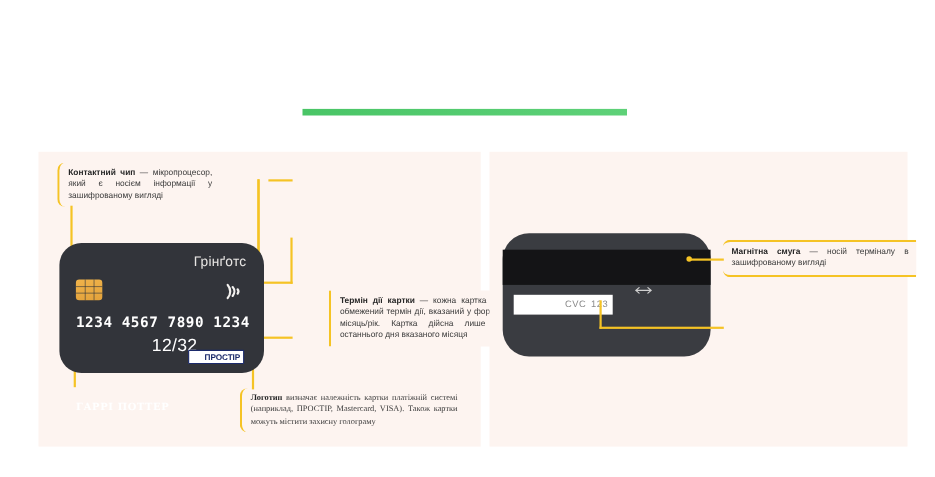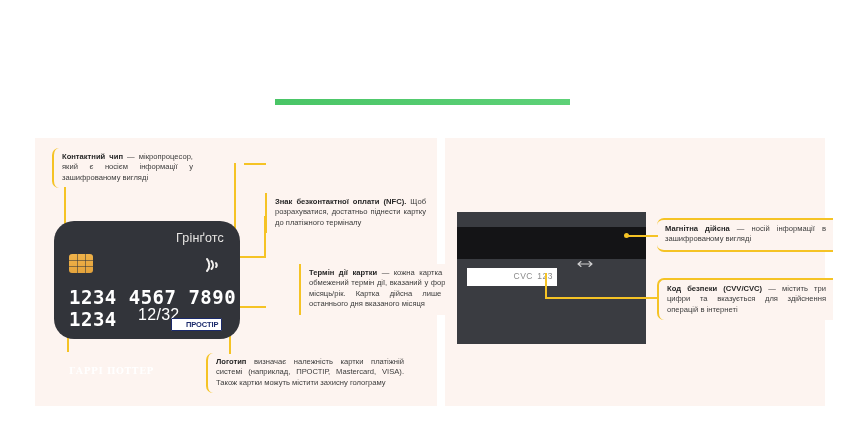--- a/index.html
+++ b/index.html
@@ -65,21 +65,21 @@
   .chip-line3 { position: absolute; left: 16px; top: 0; width: 1px; height: 19px; background:#32343a; opacity:.55; }
 
   .nfc {
     position: absolute; right: 18px; top: 34px;
     width: 18px; height: 20px; color: #f2f0ee;
   }
   .card-number {
     position: absolute; left: 15px; top: 65px;
     color: #ffffff;
     font-family: "DejaVu Sans Mono", monospace;
-    font-size: 19px; font-weight: bold; letter-spacing: 0.5px;
+    font-size: 13px; font-weight: bold; letter-spacing: 0.5px; text-align: right;
   }
   .card-expiry {
     position: absolute; left: 84px; top: 85px;
     color: #ffffff;
     font-family: Liberation Sans, sans-serif;
     font-size: 16px; letter-spacing: 0.3px;
   }
   .card-holder {
     position: absolute; left: 15px; top: 101px;
     color: #ffffff;
@@ -92,23 +92,23 @@
     padding: 1px 3px; border-radius: 1px;
   }
   .brand-logo-text {
     color: #1b2a6b;
     font-size: 7.5px; font-weight: bold; letter-spacing: -0.1px;
     white-space: nowrap; display: block; line-height: 9px; padding-left: 11px;
   }
 
   .card-back {
     position: absolute; left: 457px; top: 212px;
-    width: 189px; height: 132px;
+    width: 189px; height: 112px;
     background: #3a3c41;
-    border-radius: 0;
+    border-radius: 24px;
   }
   .mag-stripe {
     position: absolute; left: 0; top: 15px; width: 100%; height: 32px;
     background: #141416;
   }
   .sign-panel {
     position: absolute; left: 10px; top: 56px; width: 90px; height: 18px;
     background: #ffffff;
   }
   .cvc-label {
@@ -163,37 +163,34 @@
     <b>Контактний чип</b><span> — мікропроцесор, який є носієм інформації у зашифрованому вигляді</span>
   </div>
   <div class="line" style="left:64px; top:187px; width:2px; height:48px;"></div>
   <div class="dot" style="left:62px; top:232px;"></div>
 
   <div class="line" style="left:244px; top:163px; width:22px; height:2px;"></div>
   <div class="elbow" style="left:234px; top:163px; width:14px; height:70px; border-right:none; border-top:none; border-bottom:none; border-radius:0;"></div>
   <div class="line" style="left:234px; top:163px; width:2px; height:68px;"></div>
   <div class="dot" style="left:232px; top:229px;"></div>
 
-  <div class="callout brd-left rt rb" style="left:265px; top:193px; width:168px;">
-    <b>Знак безконтактної оплати (NFC).</b><span> Щоб розрахуватися, достатньо піднести картку до платіжного терміналу</span>
-  </div>
   <div class="line" style="left:228px; top:256px; width:38px; height:2px;"></div>
   <div class="line" style="left:264px; top:216px; width:2px; height:42px;"></div>
   <div class="dot" style="left:224px; top:254px;"></div>
 
   <div class="callout brd-left rt rb" style="left:265px; top:264px; width:168px;margin-left:34px;">
     <b>Термін дії картки</b><span> — кожна картка має обмежений термін дії, вказаний у форматі місяць/рік. Картка дійсна лише до останнього дня вказаного місяця</span>
   </div>
   <div class="line" style="left:155px; top:306px; width:111px; height:2px;"></div>
   <div class="dot" style="left:152px; top:304px;"></div>
 
   <div class="line" style="left:67px; top:330px; width:2px; height:22px;"></div>
   <div class="dot" style="left:65px; top:328px;"></div>
 
-  <div class="callout brd-left lt lb" style="left:206px; top:353px; width:205px;">
+  <div class="callout brd-left lt lb" style="left:218px; top:353px; width:205px;font-family:Liberation Serif, serif;">
     <b>Логотип</b><span> визначає належність картки платіжній системі (наприклад, ПРОСТІР, Mastercard, VISA). Також картки можуть містити захисну голограму</span>
   </div>
   <div class="line" style="left:213px; top:314px; width:18px; height:2px;"></div>
   <div class="line" style="left:229px; top:314px; width:2px; height:40px;"></div>
   <div class="dot" style="left:209px; top:312px;"></div>
 
   <div class="card-front">
     <div class="bank-name">Грінґотс</div>
     <div class="chip">
       <div class="chip-line2"></div>
@@ -219,24 +216,21 @@
     <div class="sign-panel">
       <span class="cvc-label">CVC</span>
       <span class="cvc-value">123</span>
     </div>
     <svg class="hologram-arrow" viewBox="0 0 16 8">
       <path d="M1 4 H15 M1 4 L4 1.5 M1 4 L4 6.5 M15 4 L12 1.5 M15 4 L12 6.5" stroke="currentColor" stroke-width="1.1" fill="none" stroke-linecap="round"></path>
     </svg>
   </div>
 
   <div class="callout brd-top brd-bottom lt lb" style="left:657px; top:218px; width:176px;">
-    <b>Магнітна дійсна</b><span> — носій інформації в зашифрованому вигляді</span>
+    <b>Магнітна смуга</b><span> — носій терміналу в зашифрованому вигляді</span>
   </div>
   <div class="line" style="left:628px; top:235px; width:30px; height:2px;"></div>
   <div class="dot" style="left:624px; top:233px;"></div>
 
-  <div class="callout brd-left brd-top lt lb" style="left:657px; top:278px; width:176px;">
-    <b>Код безпеки (CVV/CVC)</b><span> — містить три цифри та вказується для здійснення операцій в інтернеті</span>
-  </div>
   <div class="line" style="left:545px; top:297px; width:113px; height:2px;"></div>
   <div class="line" style="left:545px; top:273px; width:2px; height:26px;"></div>
 
 </div>
 
 </body></html>

